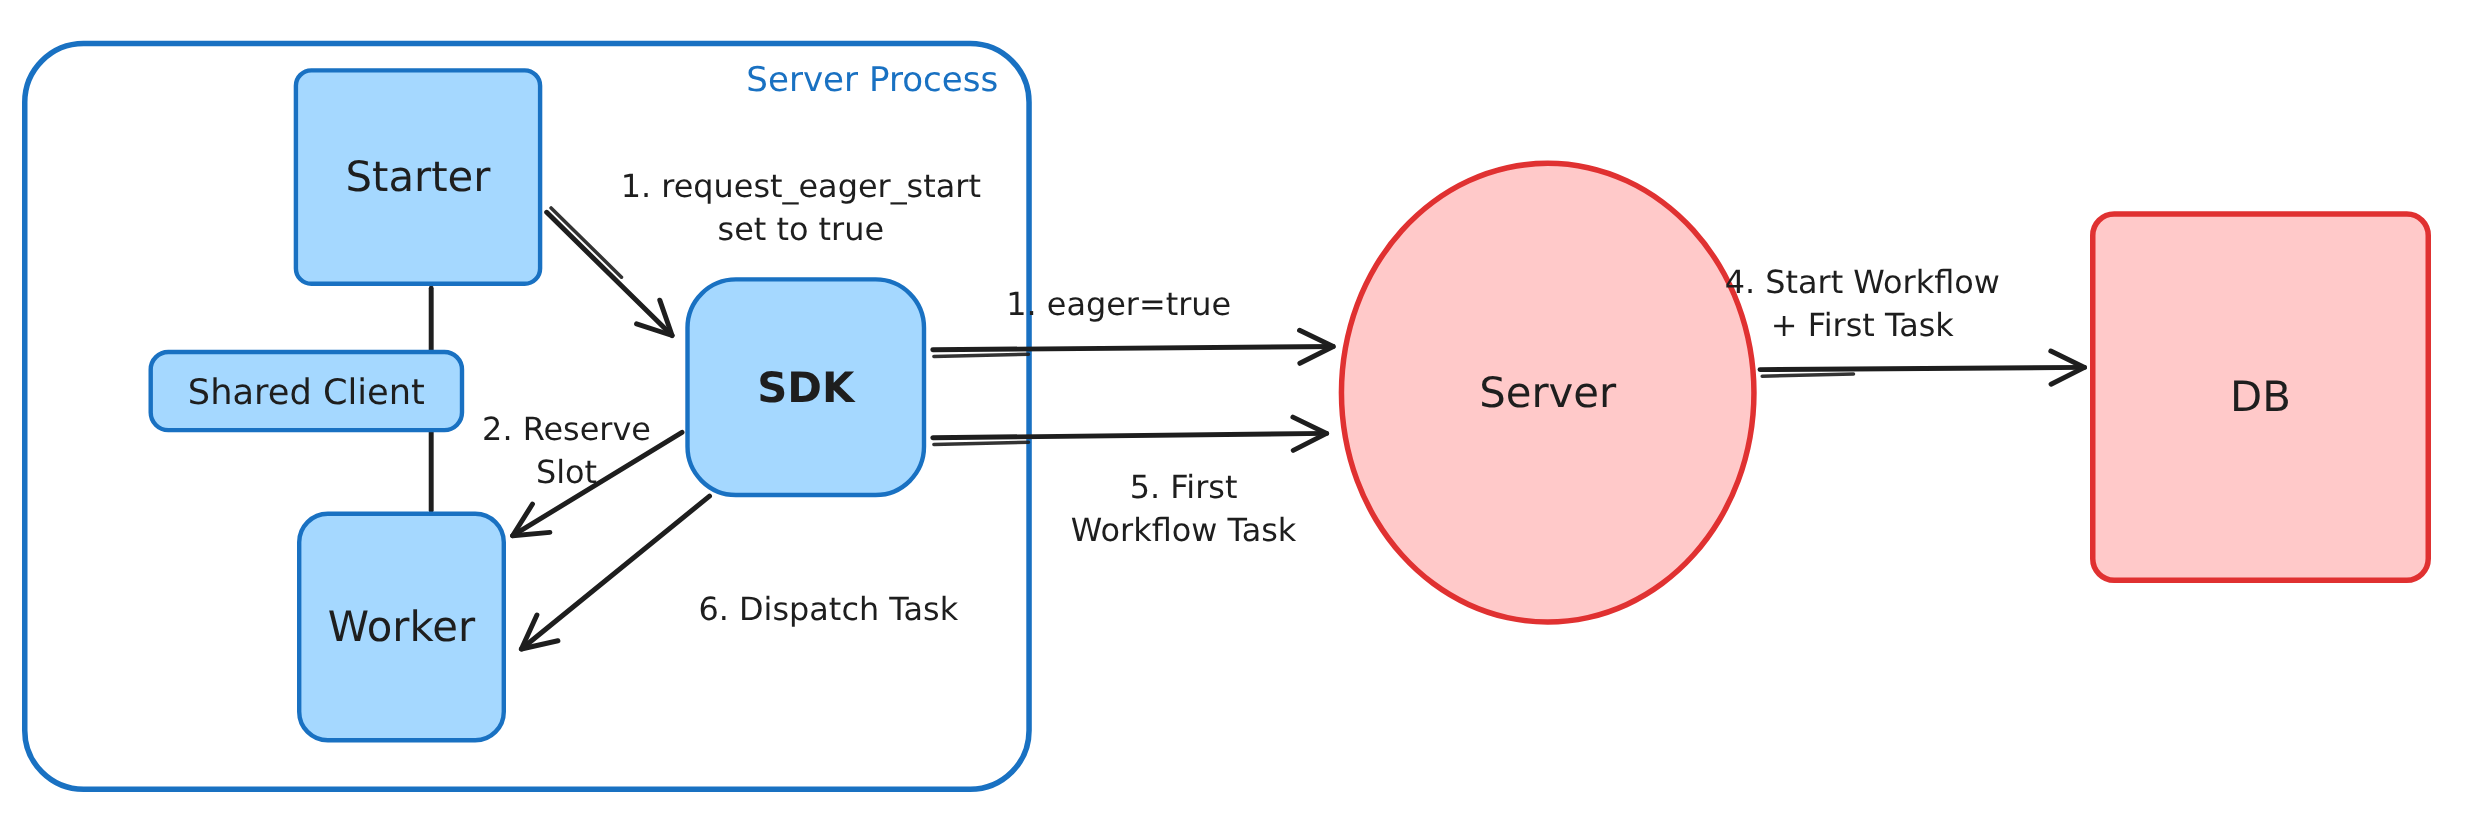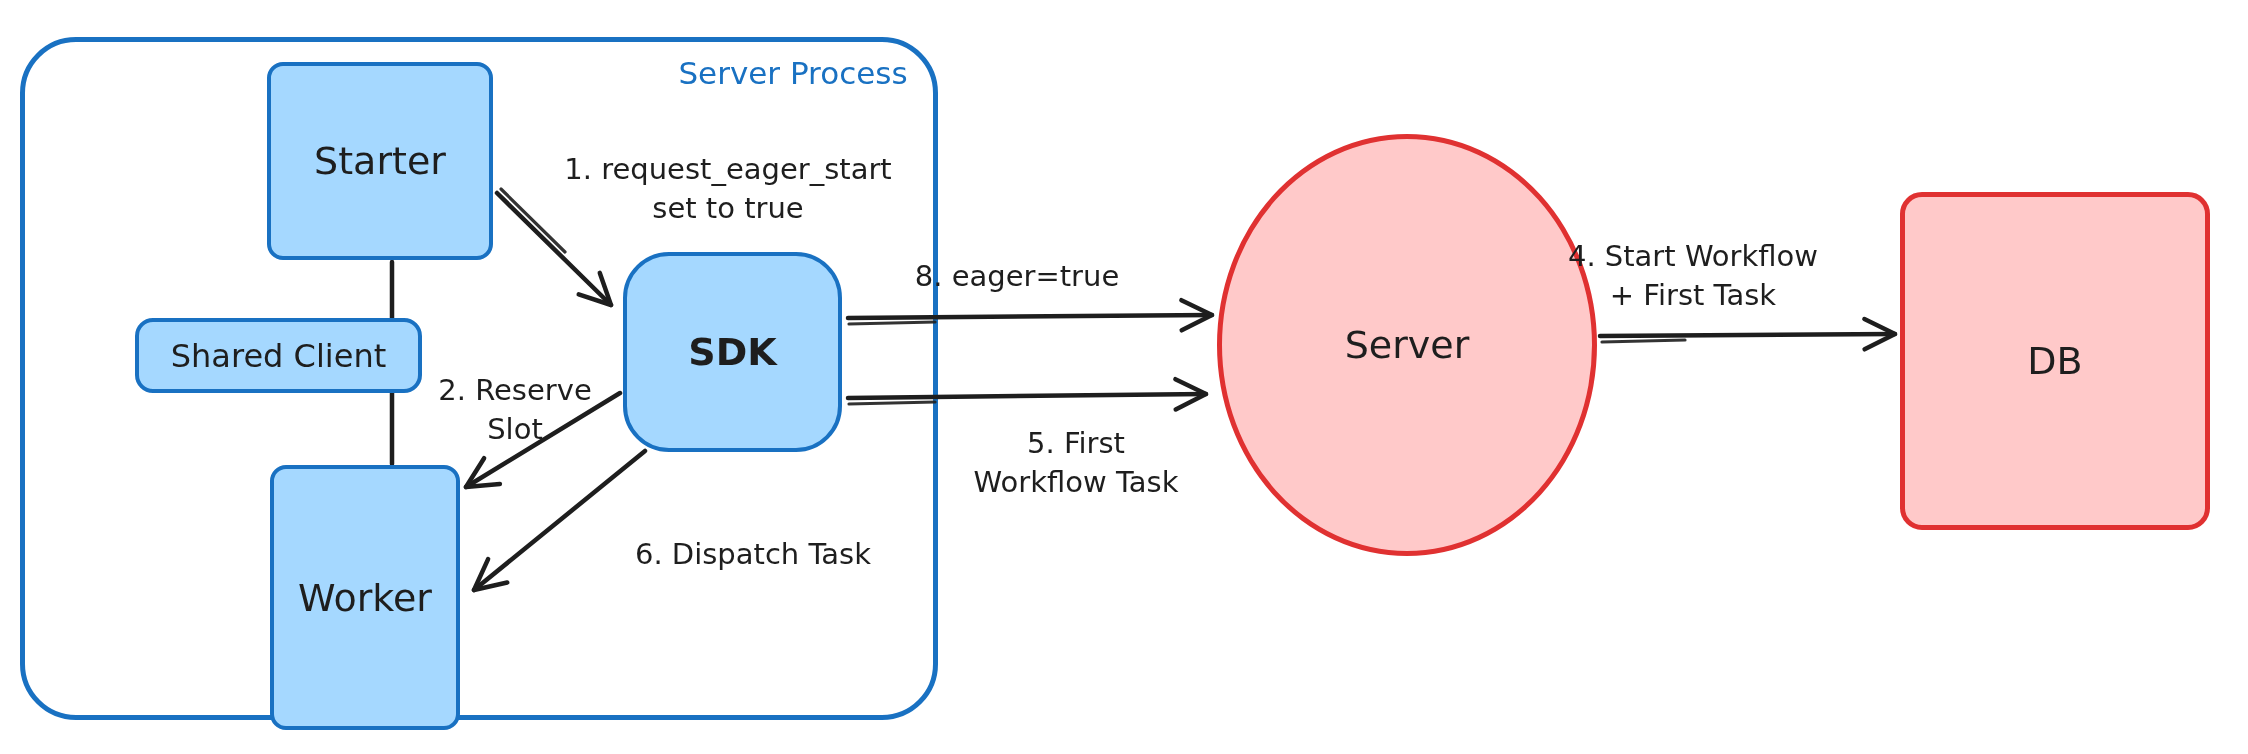--- a/index.html
+++ b/index.html
@@ -33,23 +33,23 @@
   }
 
   
   .node {
     position: absolute; display: flex; align-items: center; justify-content: center;
     border: 4px solid var(--blue-stroke); background: var(--blue-fill);
     font-size: 38px; z-index: 3; text-align: center;
   }
   #starter       { left: 267px;  top: 62px;  width: 226px; height: 198px; border-radius: 16px; }
   #shared-client { left: 135px;  top: 318px; width: 287px; height: 75px;  border-radius: 18px; font-size: 32px; }
-  #worker        { left: 270px;  top: 465px; width: 190px; height: 265px; border-radius: 16px; }
+  #worker        { left: 270px;  top: 465px; width: 190px; height: 210px; border-radius: 28px; }
   #sdk           { left: 623px;  top: 252px; width: 219px; height: 200px; border-radius: 46px; font-weight: bold; }
-  #server        { left: 1217px; top: 134px; width: 380px; height: 422px; border-radius: 50%;
+  #server        { left: 1217px; top: 146px; width: 380px; height: 422px; border-radius: 50%;
                    border: 5px solid var(--red-stroke); background: var(--red-fill); }
   #db            { left: 1900px; top: 192px; width: 310px; height: 338px; border-radius: 22px;
                    border: 5px solid var(--red-stroke); background: var(--red-fill); }
 
   
   .anno {
     position: absolute; z-index: 4;
     font-size: 29px; line-height: 39px;
     text-align: center; white-space: pre-line;
   }
@@ -105,20 +105,20 @@
     <span>Server</span>
   </div>
   <div class="node" id="db">
     <span>DB</span>
   </div>
 
   <div class="anno" id="anno-eager-start">1. request_eager_start
 set to true</div>
   <div class="anno" id="anno-reserve">2. Reserve
 Slot</div>
-  <div class="anno" id="anno-eager-true">8. eager=true</div>
+  <div class="anno" id="anno-eager-true">1. eager=true</div>
   <div class="anno" id="anno-start-workflow">4. Start Workflow
 + First Task</div>
   <div class="anno" id="anno-first-task">5. First
 Workflow Task</div>
   <div class="anno" id="anno-dispatch">6. Dispatch Task</div>
 
 </div>
 
 </body></html>

